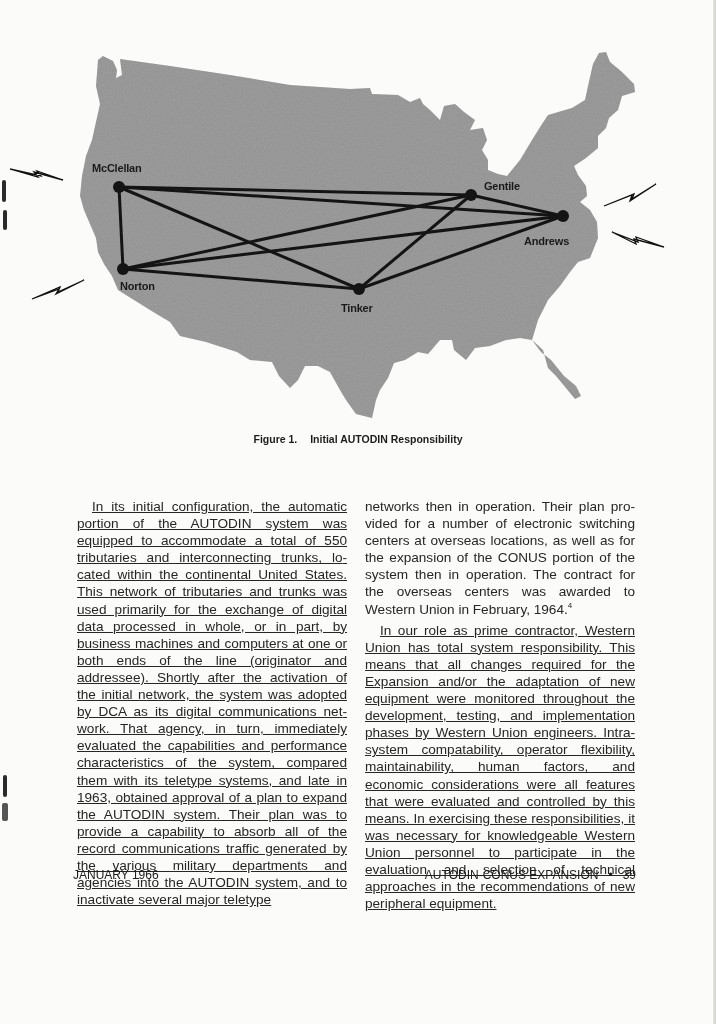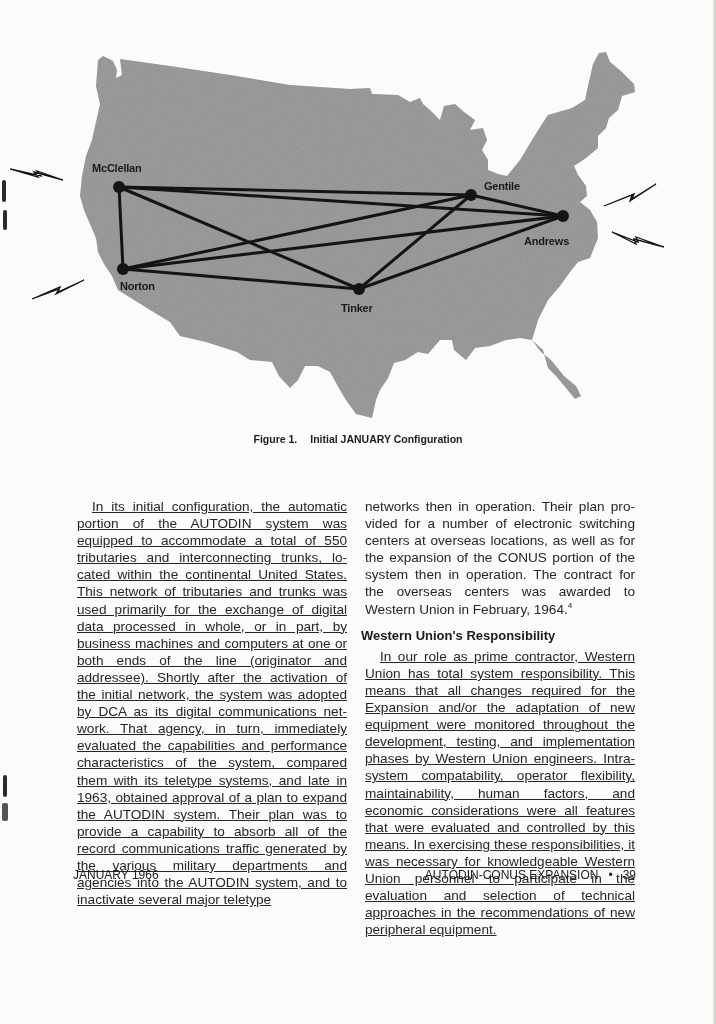--- a/index.html
+++ b/index.html
@@ -117,29 +117,28 @@
   <g transform="translate(604,181)">
     <path d="M0,25 L30,13 L28,18 L52,3 L26,20 L28,14 Z" fill="#fff" stroke="#111" stroke-width="1.3"></path>
   </g>
   <g transform="translate(612,232)">
     <path d="M0,0 L26,10 L24,5 L52,15 L22,7 L24,12 Z" fill="#fff" stroke="#111" stroke-width="1.3"></path>
   </g>
 </svg>
 
 <div class="caption">
   <span class="num">Figure 1.</span>
-  <span>Initial JANUARY Configuration</span>
+  <span>Initial AUTODIN Responsibility</span>
 </div>
 
 <div class="column col-left">
   <p class="para indent">In its initial configuration, the auto­matic portion of the AUTODIN system was equipped to accommodate a total of 550 tributaries and interconnecting trunks, lo­cated within the continental United States. This network of tributaries and trunks was used primarily for the exchange of digital data processed in whole, or in part, by business machines and computers at one or both ends of the line (originator and addressee). Shortly after the activation of the initial network, the system was adopted by DCA as its digital communications net­work. That agency, in turn, immediately evaluated the capabilities and performance characteristics of the system, compared them with its teletype systems, and late in 1963, obtained approval of a plan to expand the AUTODIN system. Their plan was to provide a capability to absorb all of the record communications traffic gen­erated by the various military departments and agencies into the AUTODIN system, and to inactivate several major teletype</p>
 </div>
 
 <div class="column col-right">
   <p class="para"><span>networks then in operation. Their plan pro­vided for a number of electronic switching centers at overseas locations, as well as for the expansion of the CONUS portion of the system then in operation. The contract for the overseas centers was awarded to Western Union in February, 1964.</span><span class="footnote-ref">4</span></p>
-  <h3 class="section-heading">Western Union's Responsibility</h3>
   <p class="para indent">In our role as prime contractor, Western Union has total system responsibility. This means that all changes required for the Expansion and/or the adaptation of new equipment were monitored through­out the development, testing, and imple­mentation phases by Western Union engineers. Intra-system compatability, op­erator flexibility, maintainability, human factors, and economic considerations were all features that were evaluated and con­trolled by this means. In exercising these responsibilities, it was necessary for knowledgeable Western Union personnel to participate in the evaluation and selec­tion of technical approaches in the recom­mendations of new peripheral equipment.</p>
 </div>
 
 <div class="footer footer-left">JANUARY 1966</div>
 <div class="footer footer-right">
   <span>AUTODIN-CONUS EXPANSION</span><span class="sep">•</span><span>39</span>
 </div>
 
 </body></html>

